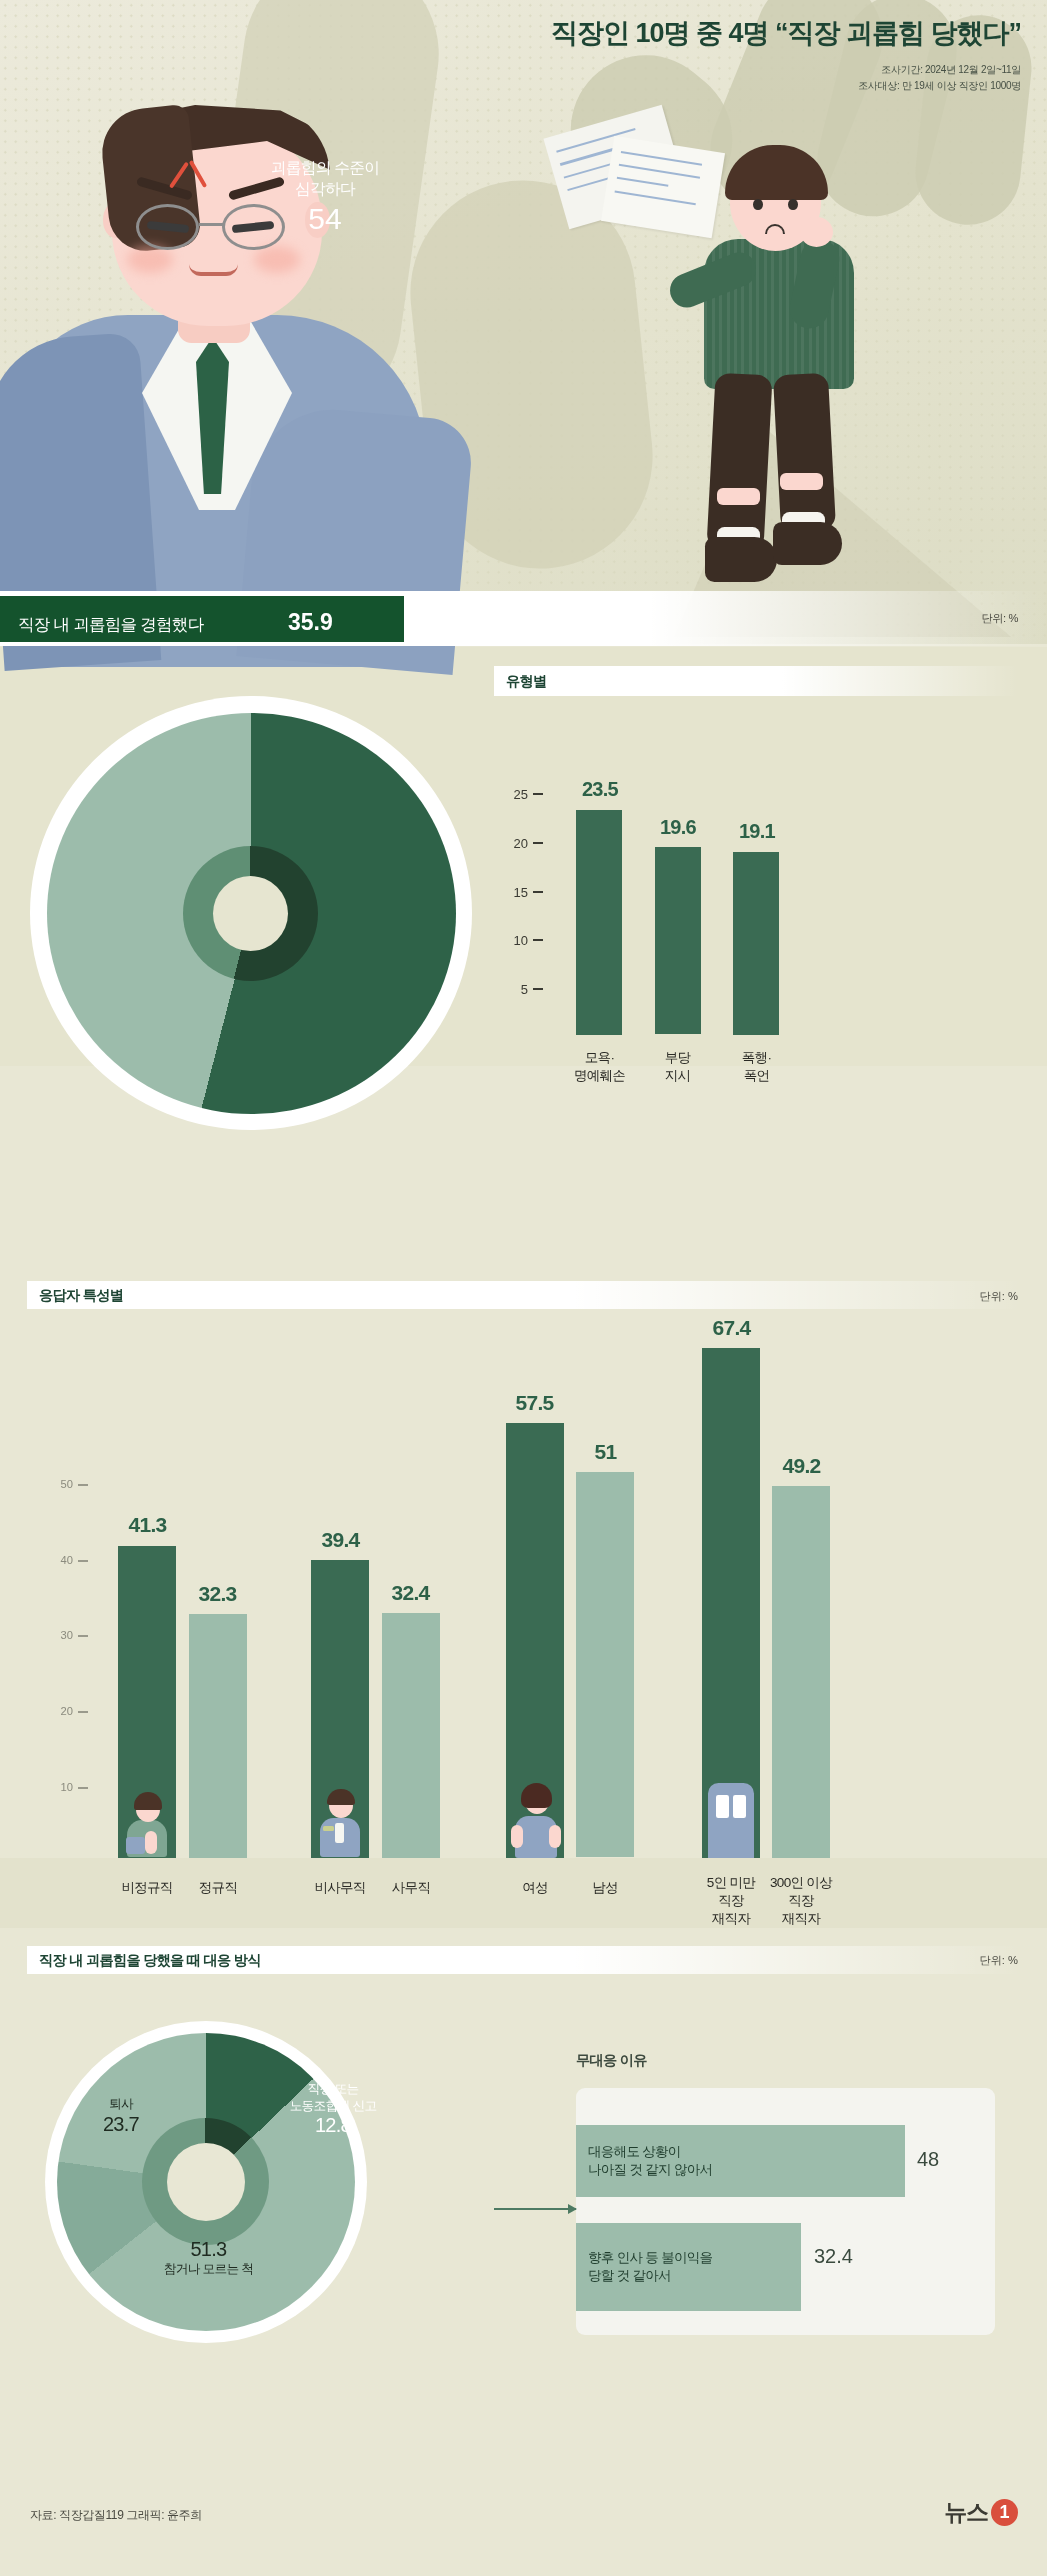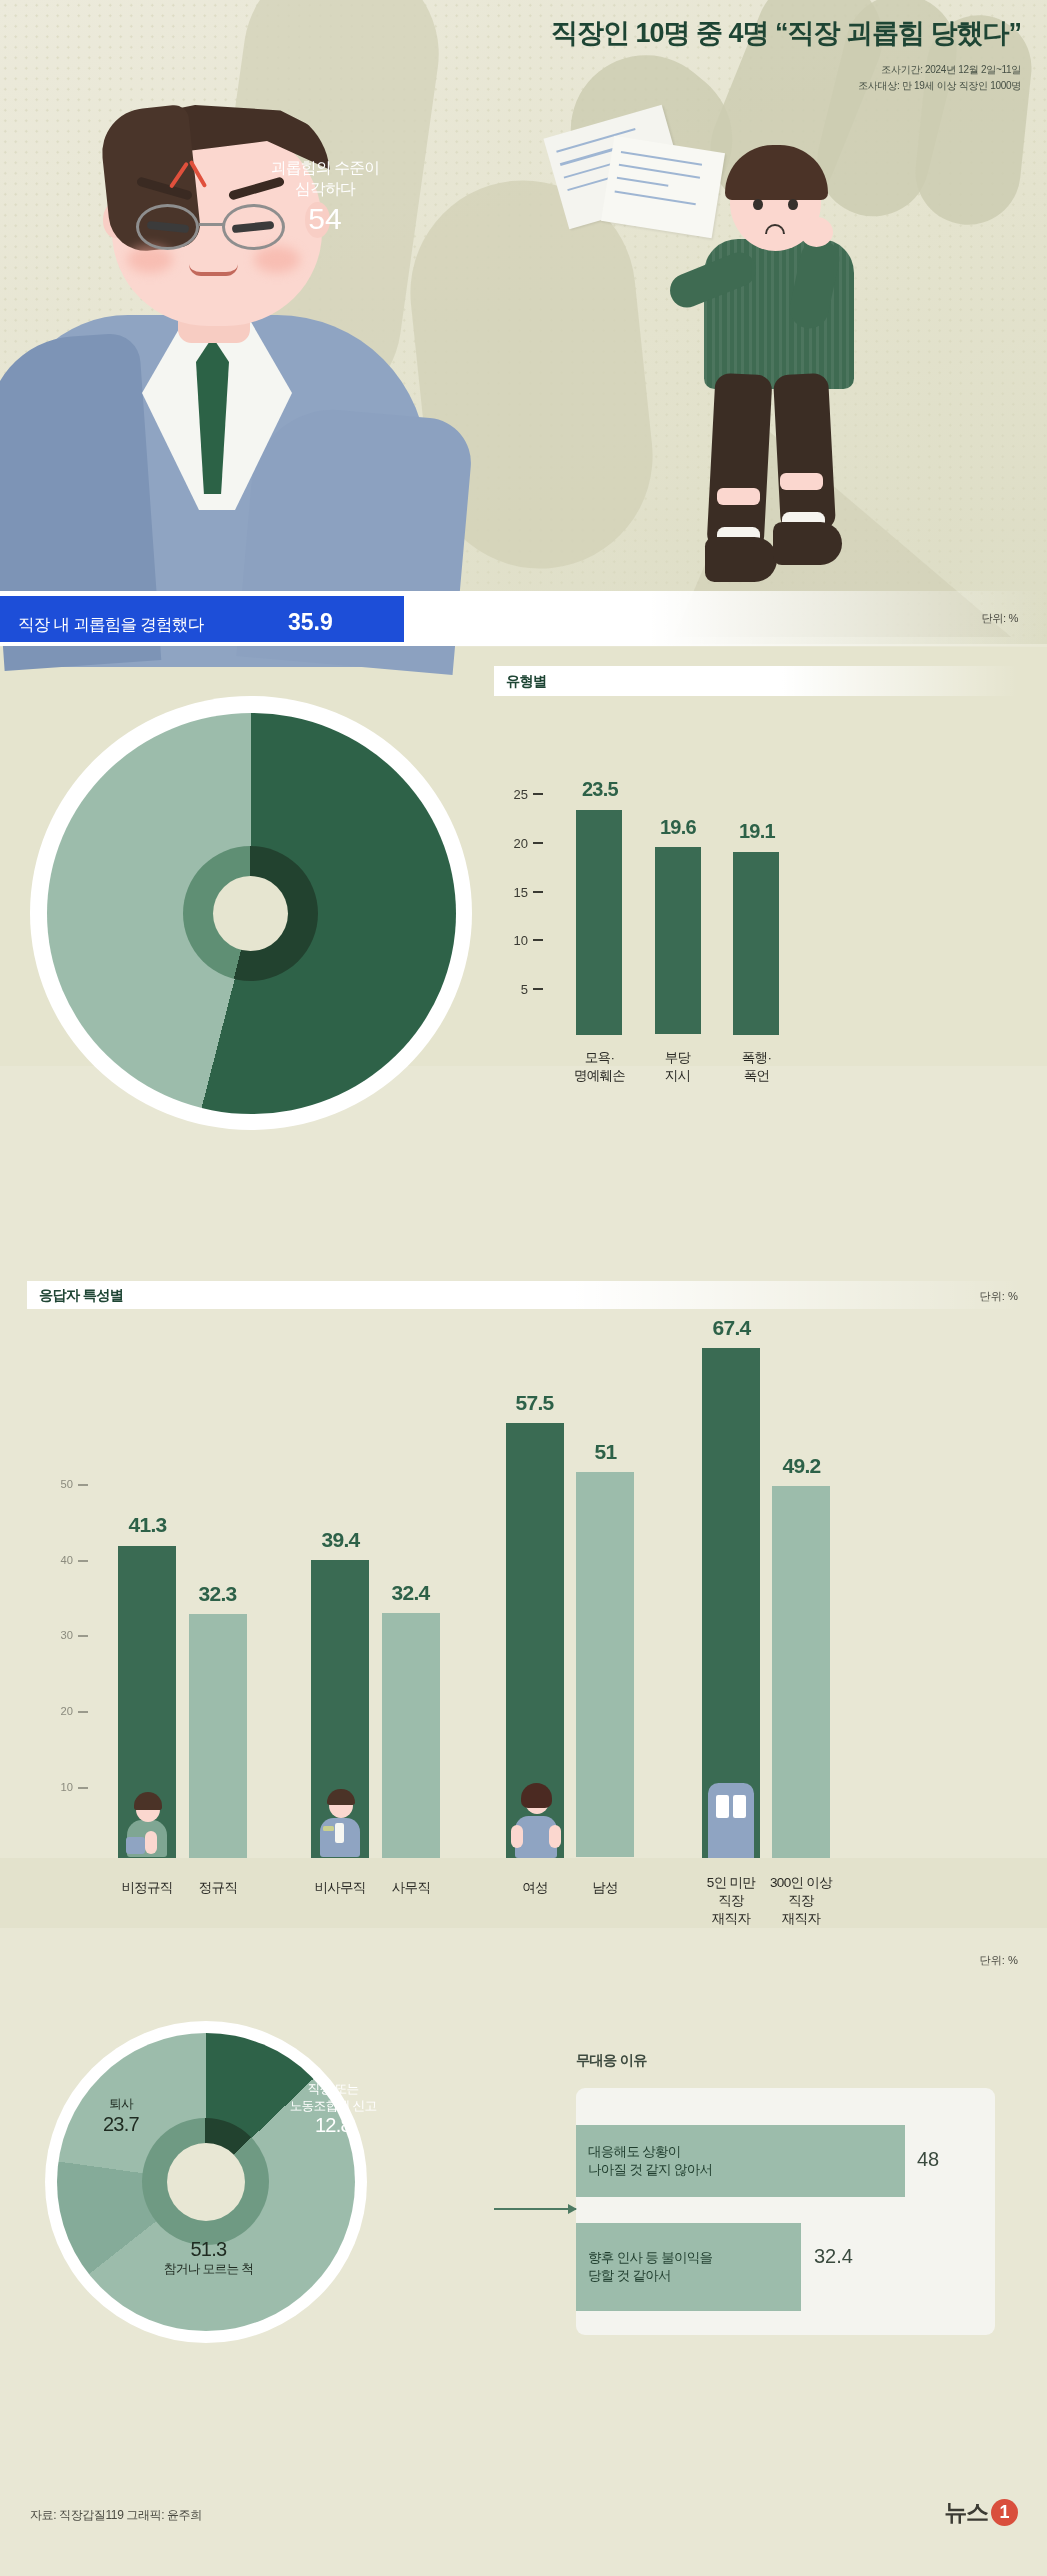--- a/index.html
+++ b/index.html
@@ -101,21 +101,21 @@
   .s-s1 { left:118px; top:400px; }
   .s-s2 { left:183px; top:385px; }
   .beam { position:absolute; left:674px; top:427px; width:0; height:0;
           border-left:90px solid transparent; border-right:247px solid transparent;
           border-bottom:210px solid rgba(205,204,178,.55); z-index:2; }
 
   
   .expbar-row { position:absolute; left:0; top:591px; width:1048px; height:55px; z-index:8; }
   .expbar-bg { position:absolute; left:0; top:0; width:1048px; height:55px;
                background:linear-gradient(90deg,#ffffff 0%,#ffffff 62%,rgba(255,255,255,0) 100%); }
-  .expbar-green { position:absolute; left:0; top:4.5px; width:404px; height:46px; background:#1d4ed8; }
+  .expbar-green { position:absolute; left:0; top:4.5px; width:404px; height:46px; background:#14532d; }
   .expbar-label { position:absolute; left:18px; top:18px; font-size:16.5px; color:#fff; letter-spacing:-0.7px; }
   .expbar-val { position:absolute; left:288px; top:13.5px; font-size:23px; font-weight:bold; color:#fff; }
   .unit-1 { position:absolute; right:30px; top:19.5px; font-size:11.2px; color:#4a4a42; letter-spacing:-0.4px; }
 
   
   .band2 { position:absolute; left:0; top:647px; width:1048px; height:621px; background:#e8e7d4; }
   .band2-hi { position:absolute; left:0; top:0; width:1048px; height:419px; background:#e5e4ce; }
 
   
   .donut1-wrap { position:absolute; left:30px; top:696px; width:442px; height:434px; z-index:6; }
@@ -430,20 +430,23 @@
       <div>재직자</div>
     </div>
     <div class="ccat" style="left:745px;top:606px">
       <div>300인 이상</div>
       <div>직장</div>
       <div>재직자</div>
     </div>
   </div>
 
   <div class="band4"></div>
+  <div class="sec-tag sec4-tag">
+    <span>직장 내 괴롭힘을 당했을 때 대응 방식</span>
+  </div>
   <div class="unit-3">단위: %</div>
 
   <div class="donut2-wrap">
     <div class="donut2-ring"></div>
     <div class="donut2"></div>
     <div class="donut2-in"></div>
     <div class="donut2-hole"></div>
   </div>
 
   <div class="d2-lab" style="left:61px;top:2096px;width:120px;color:#1f2b21;z-index:8">

